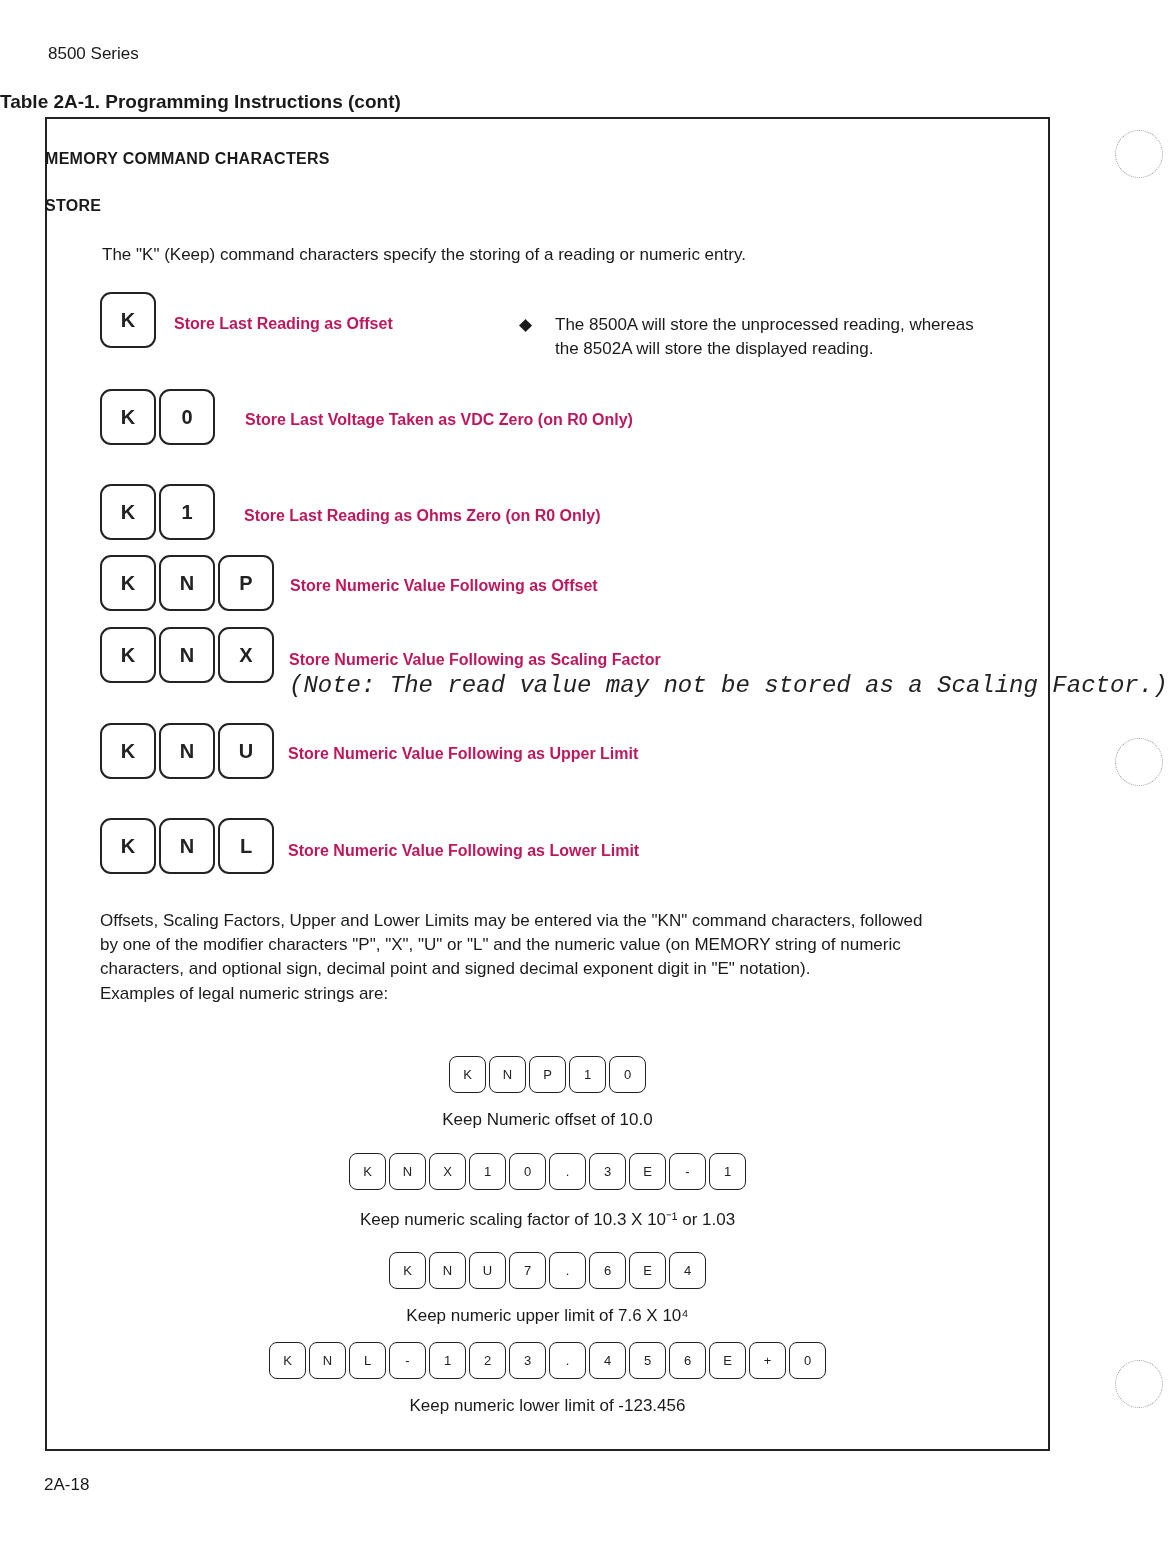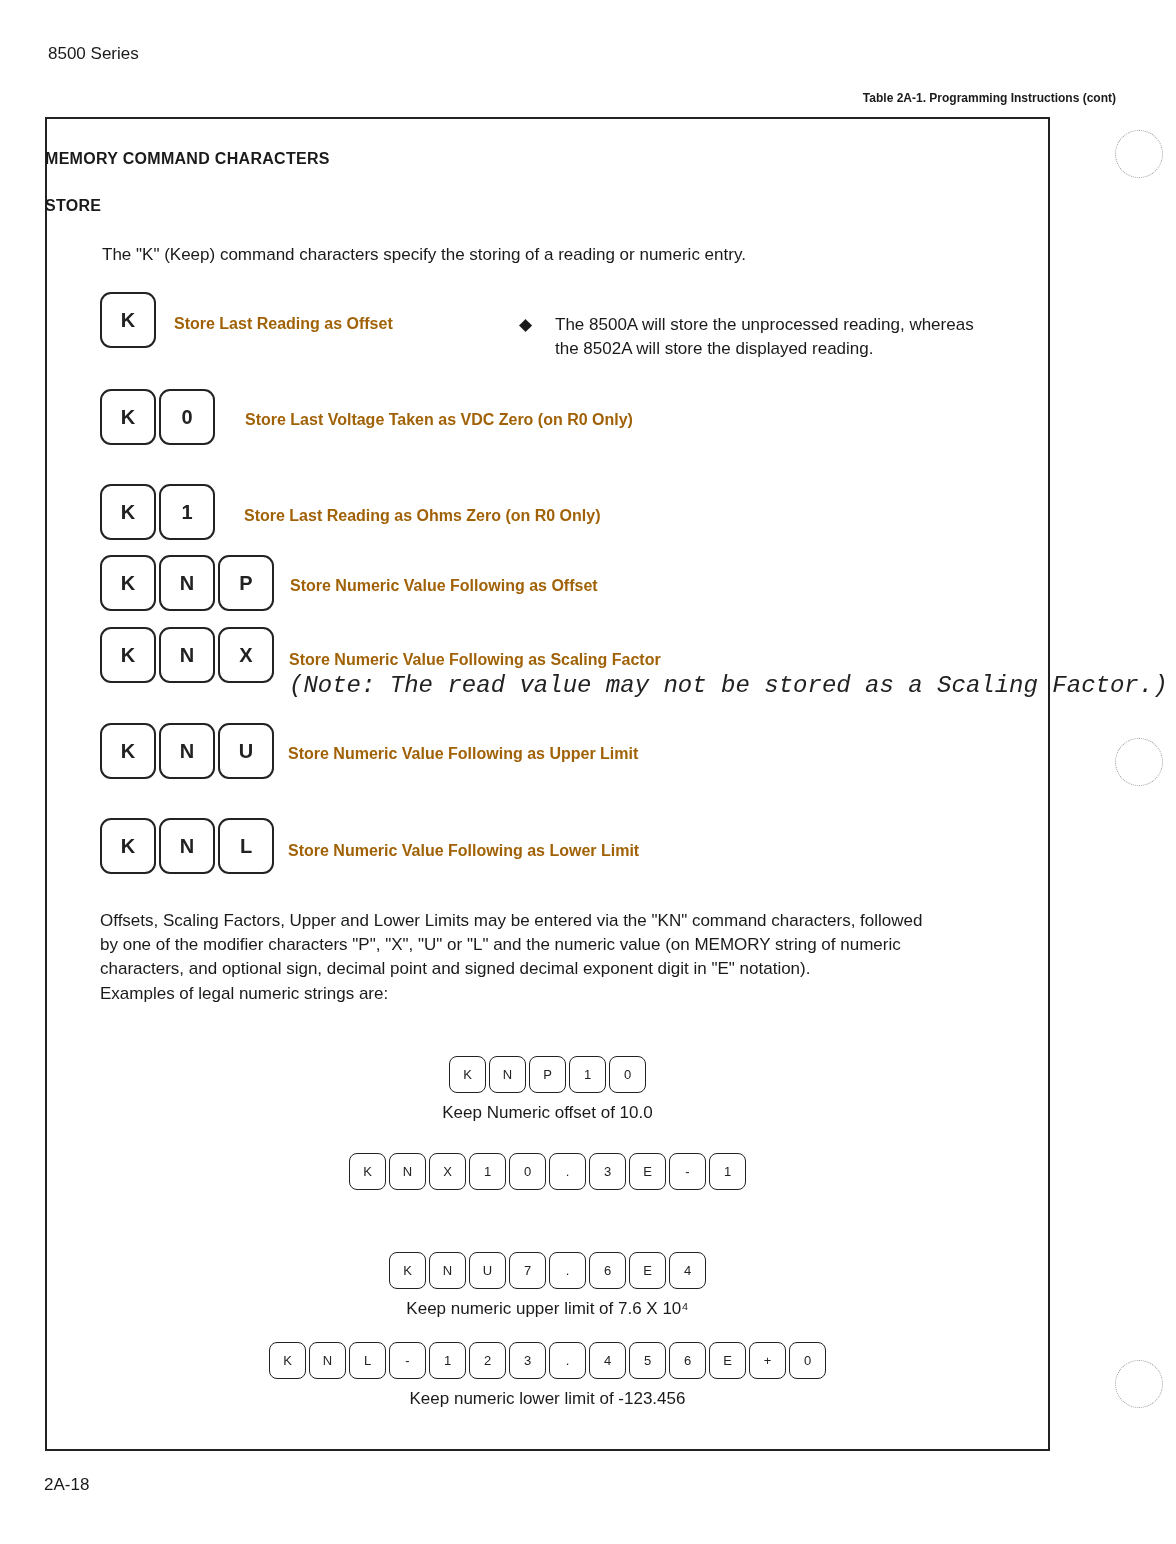--- a/index.html
+++ b/index.html
@@ -1,32 +1,32 @@
 <!DOCTYPE html>
 <html><head>
 <meta charset="utf-8">
 <style>
   html, body { margin: 0; padding: 0; background: #ffffff; }
   body { width: 1176px; height: 1544px; position: relative; overflow: hidden;
          font-family: "Liberation Sans", sans-serif; color: #1a1a1a; }
   .abs { position: absolute; }
   .series { left: 48px; top: 44px; font-size: 17px; }
-  .table-title { left: 0; width: 1116px; top: 91px; text-align: right; font-size: 12px; font-weight: bold; }
+  .table-title { left: 0; width: 1116px; top: 91px; text-align: left; font-size: 19px; font-weight: bold; }
   .frame { left: 45px; top: 117px; width: 1005px; height: 1334px; border: 2px solid #222; box-sizing: border-box; }
   .section-title { left: 45px; width: 1020px; text-align: left; font-size: 16px; font-weight: bold; letter-spacing: 0.3px; }
   .para { font-size: 17px; line-height: 24px; }
-  .desc { font-size: 16px; font-weight: bold; color: #a16207; }
+  .desc { font-size: 16px; font-weight: bold; color: #be185d; }
   .note { font-family: Liberation Mono, monospace; font-style: italic; font-size: 24px; color: #222; }
   .keyrow { display: flex; gap: 3px; }
   .key { border: 2px solid #222; border-radius: 11px; box-sizing: border-box;
          display: flex; align-items: center; justify-content: center; font-weight: bold; color: #222; }
   .key.big { width: 56px; height: 56px; font-size: 20px; }
   .key.small { width: 37px; height: 37px; font-size: 13px; font-weight: normal; border-radius: 8px; border-width: 1.5px; }
   .example { left: 45px; width: 1005px; display: flex; flex-direction: column; align-items: center; }
-  .caption { font-size: 17px; margin-top: 10px; }
+  .caption { font-size: 17px; margin-top: 17px; }
   .bullet-icon { font-size: 17px; }
   .hole { width: 46px; height: 46px; border: 1px dotted #999; border-radius: 50%; }
   .page-num { left: 44px; top: 1475px; font-size: 17px; }
 </style>
 </head>
 <body>
 
 <div class="abs series">8500 Series</div>
 <div class="abs table-title">Table 2A-1. Programming Instructions (cont)</div>
 
@@ -106,20 +106,21 @@
       <div class="key small">N</div>
       <div class="key small">X</div>
       <div class="key small">1</div>
       <div class="key small">0</div>
       <div class="key small">.</div>
       <div class="key small">3</div>
       <div class="key small">E</div>
       <div class="key small">-</div>
       <div class="key small">1</div>
     </div>
+  <div class="caption">Keep numeric scaling factor of 10.3 X 10⁻¹ or 1.03</div>
 </div>
 <div class="abs example" style="top:1252px">
   <div class="keyrow ex">
       <div class="key small">K</div>
       <div class="key small">N</div>
       <div class="key small">U</div>
       <div class="key small">7</div>
       <div class="key small">.</div>
       <div class="key small">6</div>
       <div class="key small">E</div>

